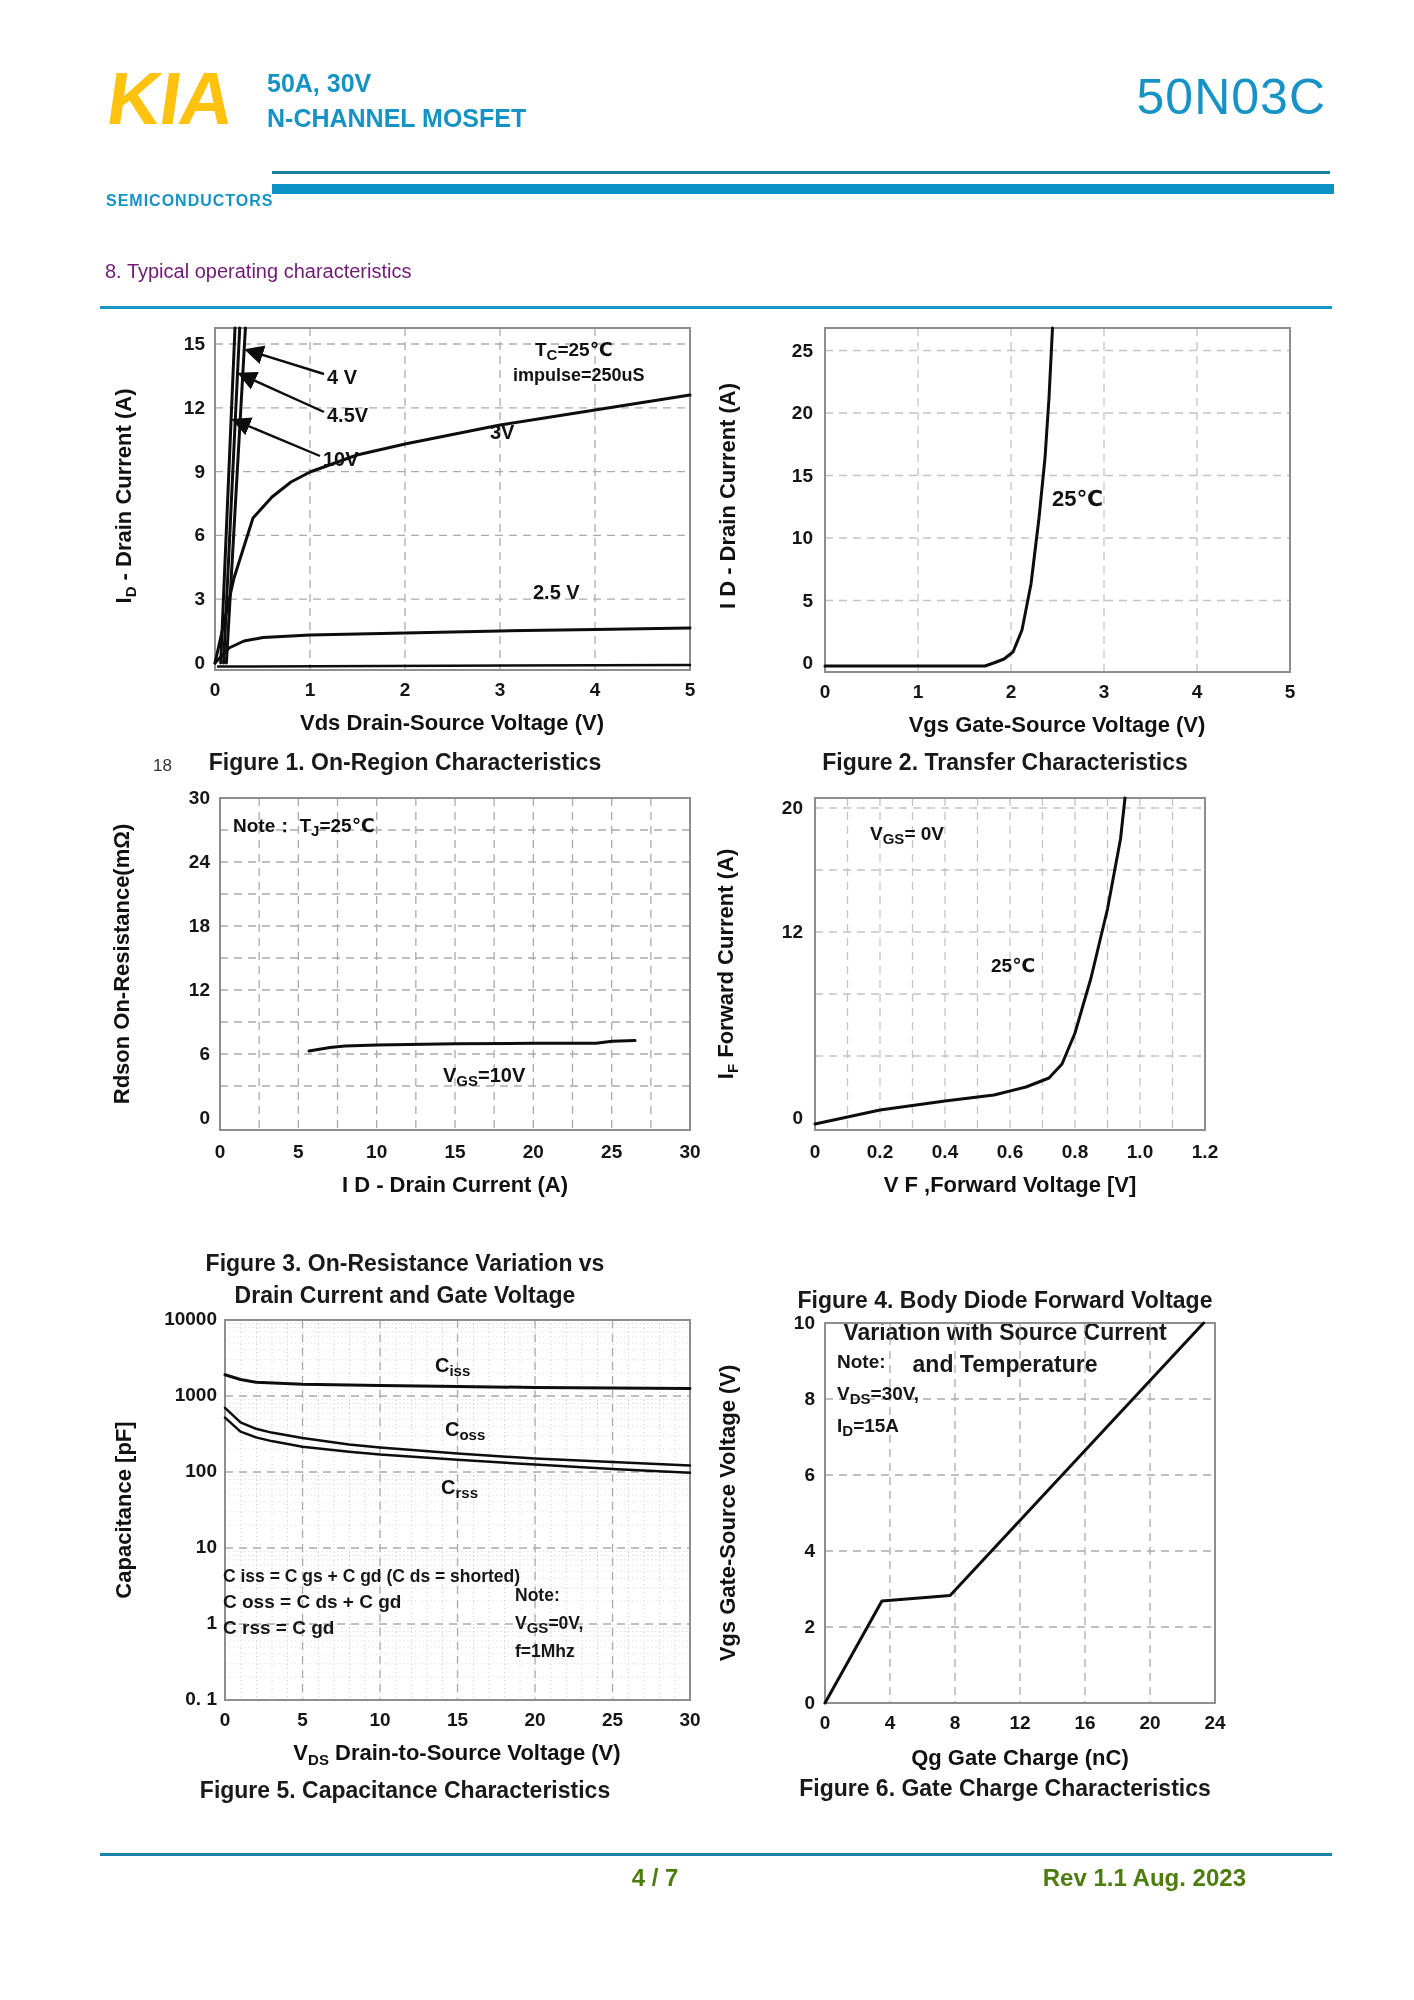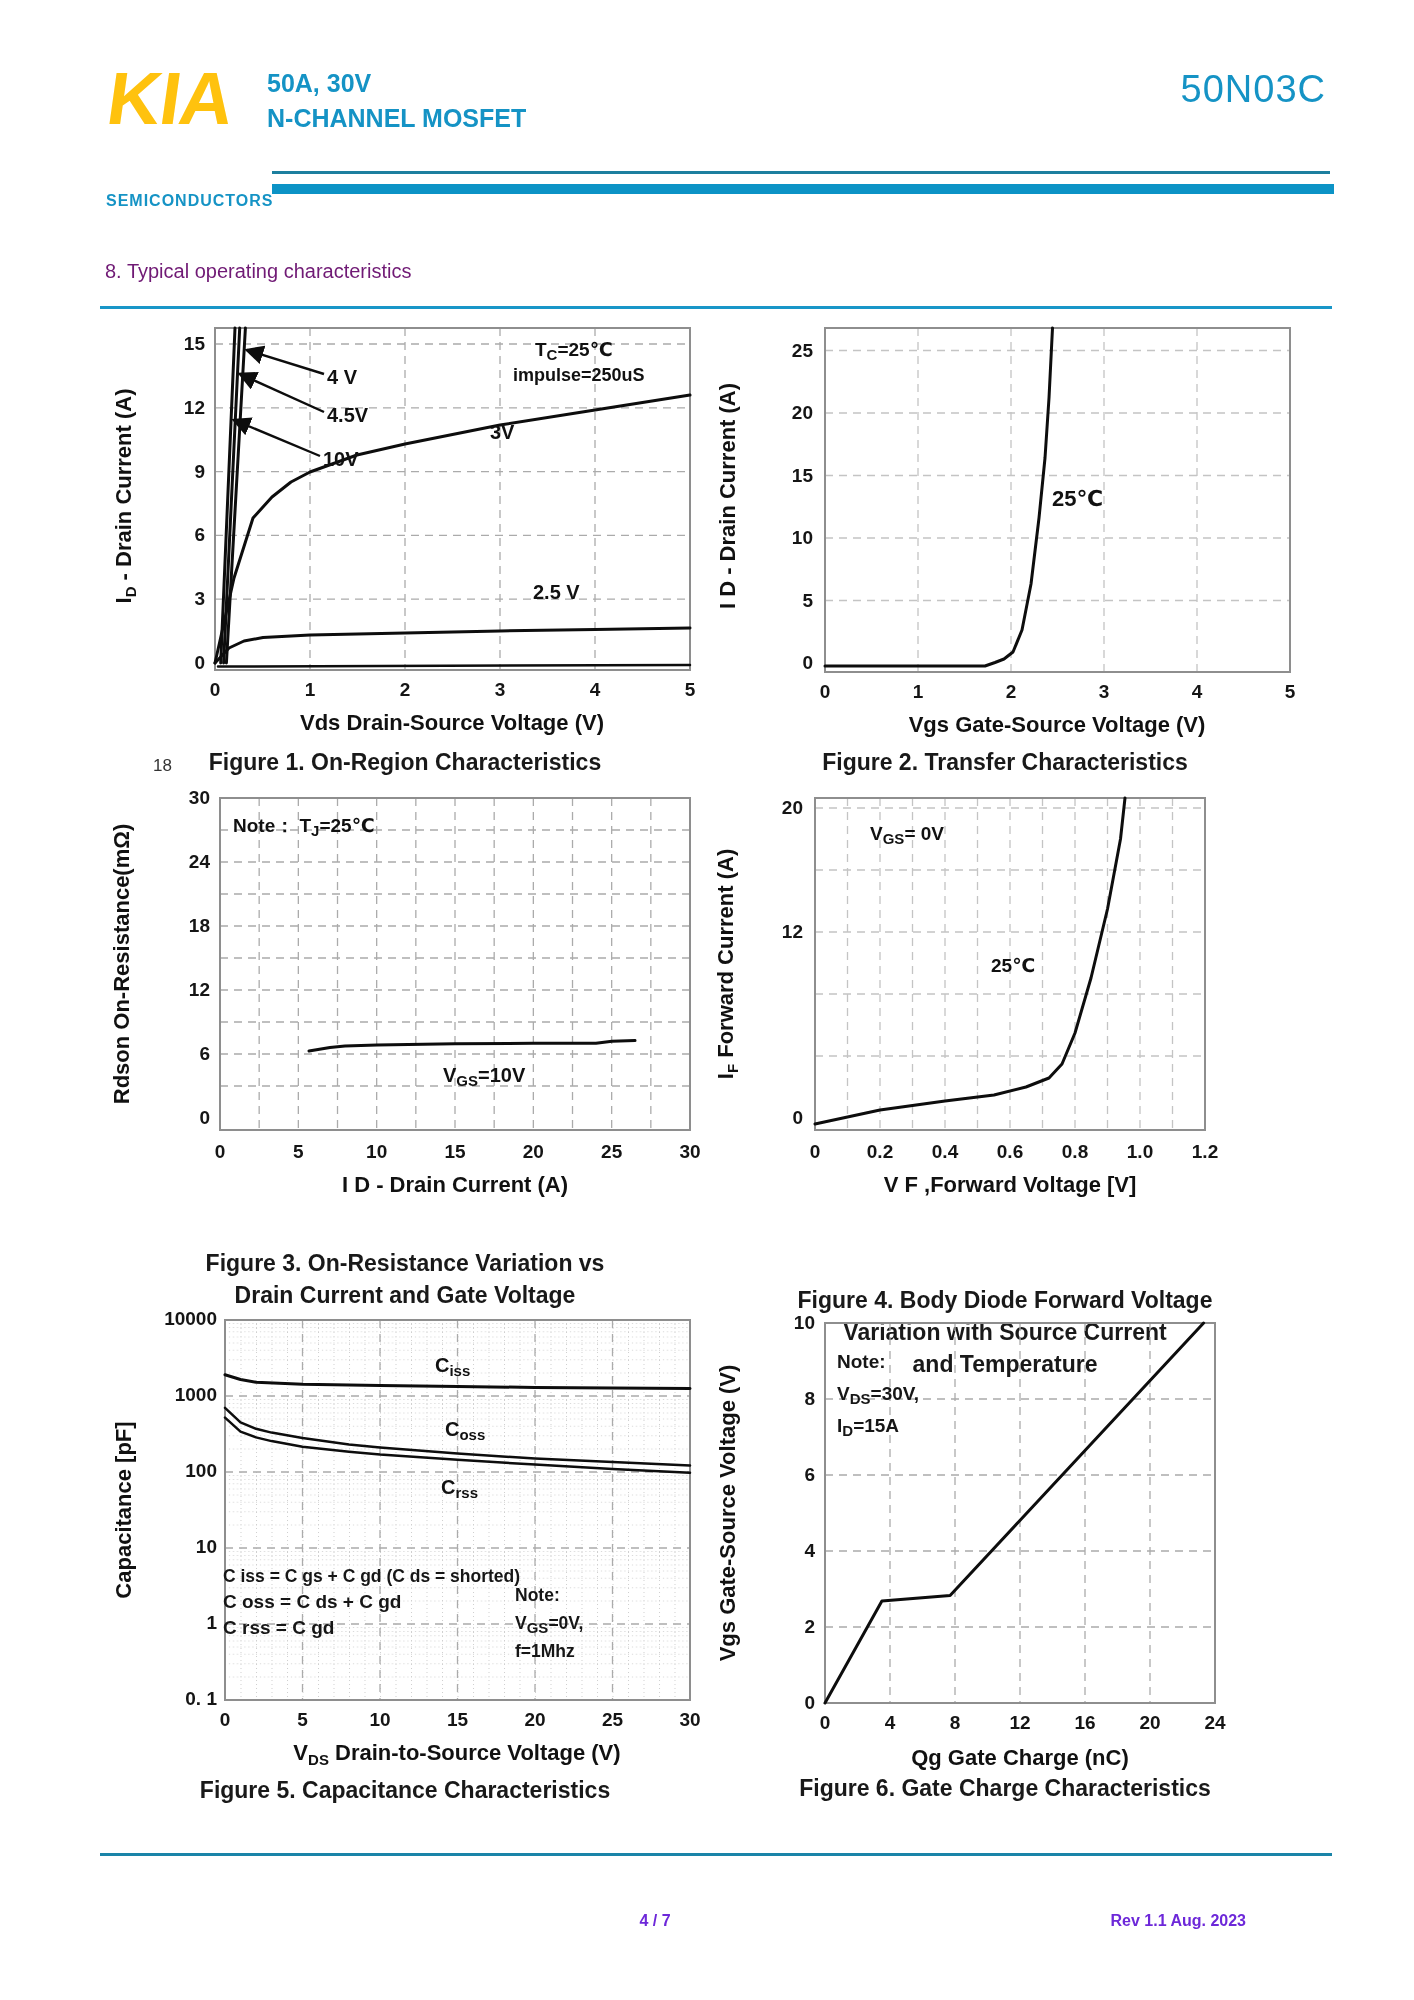--- a/index.html
+++ b/index.html
@@ -4,21 +4,21 @@
 <style>
   * { margin:0; padding:0; box-sizing:border-box; }
   body { background:#e8e8e8; font-family:"Liberation Sans","DejaVu Sans",sans-serif; }
   .page { position:relative; width:1414px; height:2000px; background:#ffffff; margin:0 auto; overflow:hidden; }
   .abs { position:absolute; }
 
   
   .logo-text { font-size:74px; font-weight:800; color:#FFC20E; transform:skewX(-8deg); letter-spacing:-1px; line-height:1; }
   .logo-sub { font-size:16px; font-weight:700; color:#1593C5; letter-spacing:1px; }
   .hdr-line1 { font-size:25px; font-weight:700; color:#1593C5; line-height:35px; }
-  .part-no { font-size:38px; font-weight:400; color:#1593C5; letter-spacing:1px; }
+  .part-no { font-size:50px; font-weight:400; color:#1593C5; letter-spacing:1px; }
   .rule-thin { background:#1C7F9F; }
   .rule-thick { background:#0C93C6; }
 
   
   .section-title { font-size:20px; color:#701a75; }
   .section-rule { background:#1896C8; }
 
   
   svg text { font-family:"Liberation Sans","DejaVu Sans",sans-serif; }
   .tick { font-size:19px; font-weight:600; fill:#151515; }
@@ -33,21 +33,21 @@
   .curve { fill:none; stroke:#0d0d0d; stroke-width:3; stroke-linecap:round; stroke-linejoin:round; }
   .thin-curve { stroke-width:2.5; }
   .arrow { stroke:#0d0d0d; stroke-width:2.4; }
   .minor path { stroke:#cfcfcf; stroke-width:1; stroke-dasharray:1 3; fill:none; }
 
   .caption { font-size:23px; font-weight:700; color:#191919; text-align:center; line-height:32px; width:600px; }
   .cap-prefix { position:absolute; left:48px; top:4px; font-size:17px; font-weight:400; color:#333; }
 
   
   .footer-line { background:#1A84A8; }
-  .footer-text { font-size:16px; font-weight:700; color:#6d28d9;margin-top:48px; }
+  .footer-text { font-size:24px; font-weight:700; color:#4d7c0f; }
 </style>
 </head>
 <body>
 
 <div class="page">
 
   <div class="abs" style="left:108px; top:62px;">
     <div class="logo-text">KIA</div>
   </div>
   <div class="abs logo-sub" style="left:106px; top:192px;">SEMICONDUCTORS</div>

